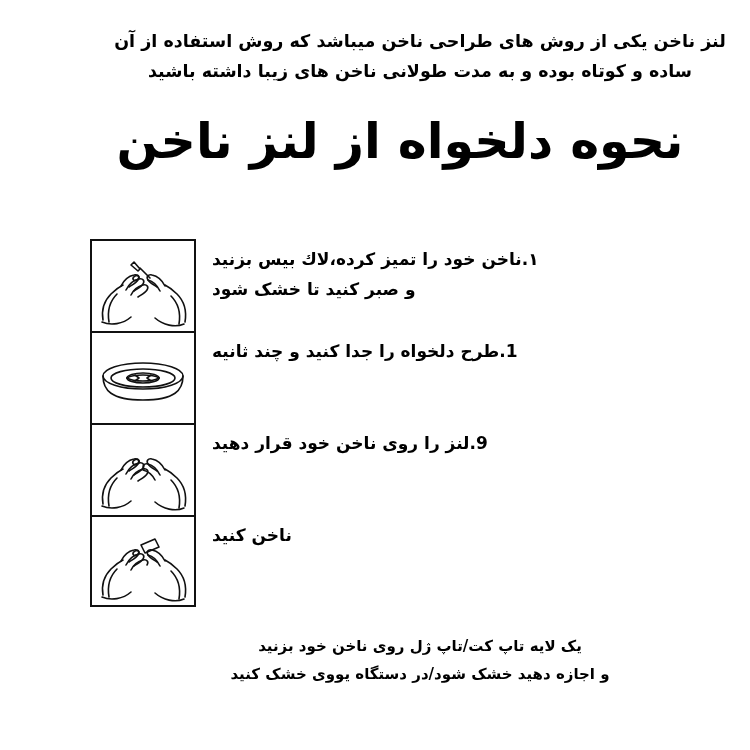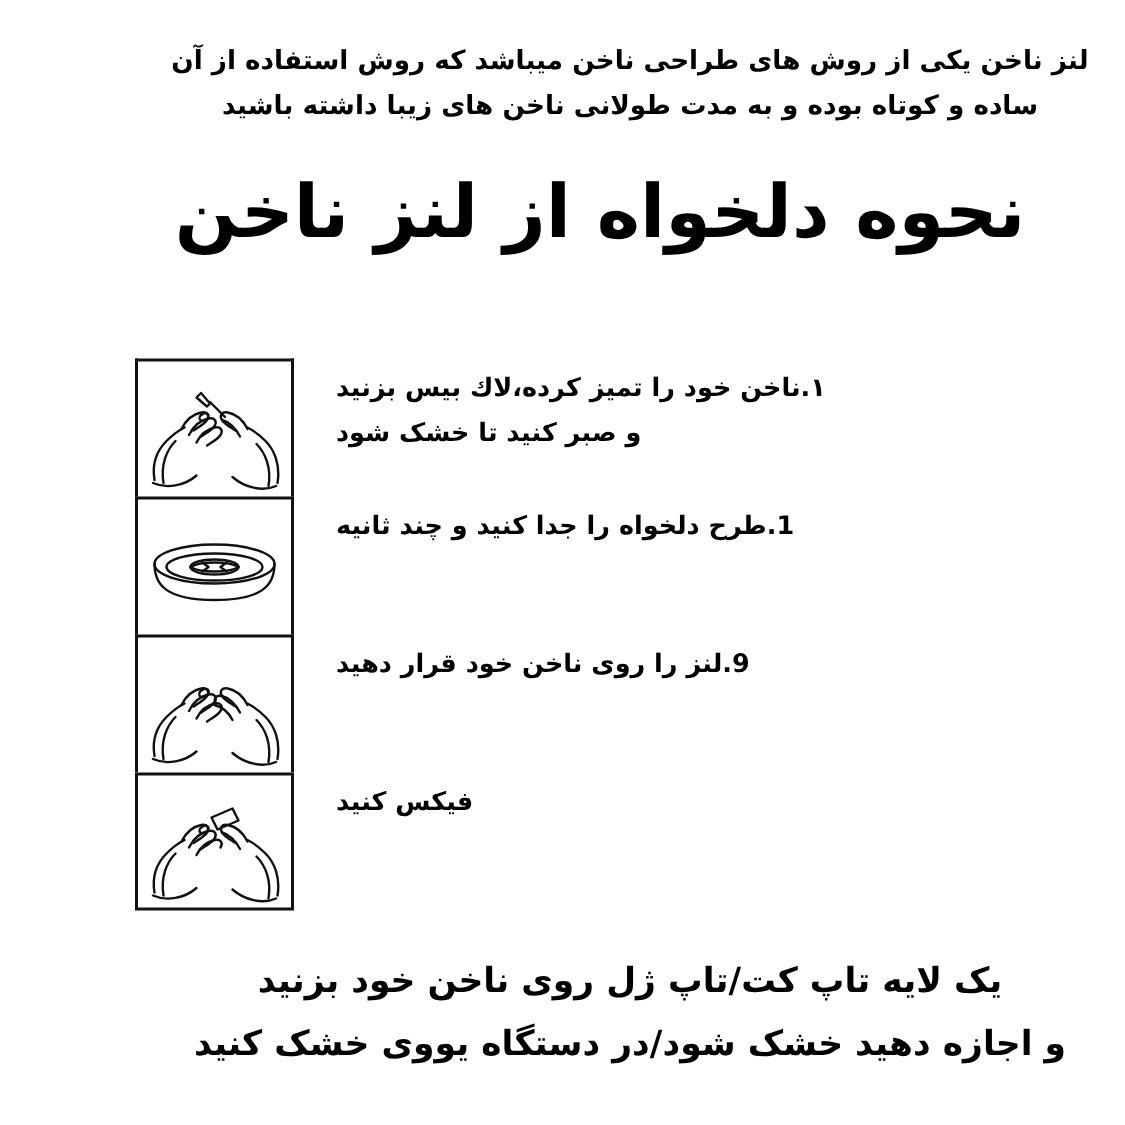--- a/index.html
+++ b/index.html
@@ -73,21 +73,21 @@
     min-height: 92px;
   }
   .step-text {
     flex: 1 1 auto;
     text-align: left;
     direction: rtl;
     font-weight: bold;
     font-size: 17px;
     line-height: 1.75;
     padding-top: 6px;
-    padding-left: 28px;
+    padding-left: 16px;
   }
   .step-text .ln {
     display: block;
     white-space: nowrap;
   }
   .step-figure {
     flex: 0 0 auto;
     width: 106px;
     height: 92px;
     border: 2px solid #111111;
@@ -106,21 +106,21 @@
     display: block;
   }
 
   
   .footer {
     margin-top: 26px;
     width: 660px;
     text-align: center;
     direction: rtl;
     font-weight: bold;
-    font-size: 23px;
+    font-size: 15px;
     line-height: 1.85;
   }
   .footer-line {
     display: block;
     white-space: nowrap;
   }
 </style>
 </head>
 <body>
 
@@ -201,21 +201,21 @@
           <path d="M72 44 C69 38 64 34 59 33 C55 32 53 35 55 38 C57 41 61 43 64 45"></path>
           <path d="M67 49 C64 43 59 39 55 38 C51 37 49 40 51 43"></path>
           <path d="M62 54 C59 48 54 45 50 44"></path>
           <path d="M91 82 C82 86 70 83 62 76"></path>
         </svg>
       </div>
     </div>
 
     <div class="step">
       <div class="step-text">
-        <span class="ln">فیکس کنید</span>
+        <span class="ln">ناخن کنید</span>
       </div>
       <div class="step-figure">
         <svg width="100" height="88" viewBox="0 0 100 88" fill="none" stroke="#111111" stroke-width="1.6" stroke-linecap="round" stroke-linejoin="round">
           <path d="M10 78 C8 66 12 58 18 52 C22 48 26 45 30 43"></path>
           <path d="M16 80 C14 68 18 58 24 52"></path>
           <path d="M28 44 C31 38 36 34 41 33 C45 32 47 35 45 38 C43 41 39 43 36 45"></path>
           <path d="M33 48 C36 42 41 38 46 37 C50 36 52 39 50 42 C48 45 44 47 41 49"></path>
           <path d="M38 53 C41 47 46 44 50 43 C54 42 56 45 54 48"></path>
           <path d="M9 80 C18 84 30 82 38 75"></path>
           <ellipse cx="43" cy="36" rx="3.2" ry="2.2" transform="rotate(-30 43 36)"></ellipse>

